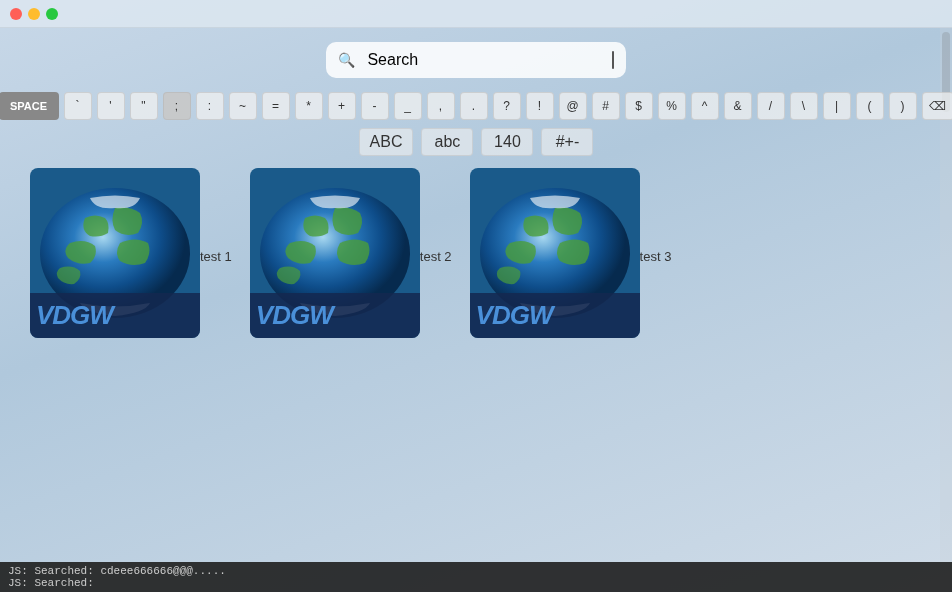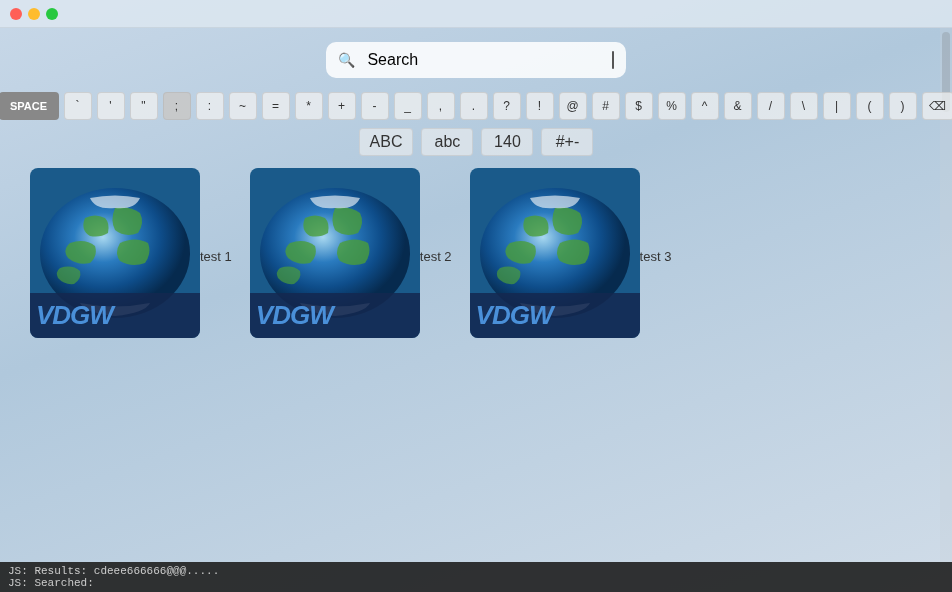--- a/index.html
+++ b/index.html
@@ -396,15 +396,15 @@
         </div>
         <span class="result-label">test 3</span>
       </div>
 
     </div>
   </div>
 
 </div>
 
 <div class="status-bar">
-  <span class="status-line">JS: Results: cdeee666666@@@.....</span>
+  <span class="status-line">JS: Searched: cdeee666666@@@.....</span>
   <span class="status-line">JS: Searched:</span>
 </div>
 
 </body></html>

